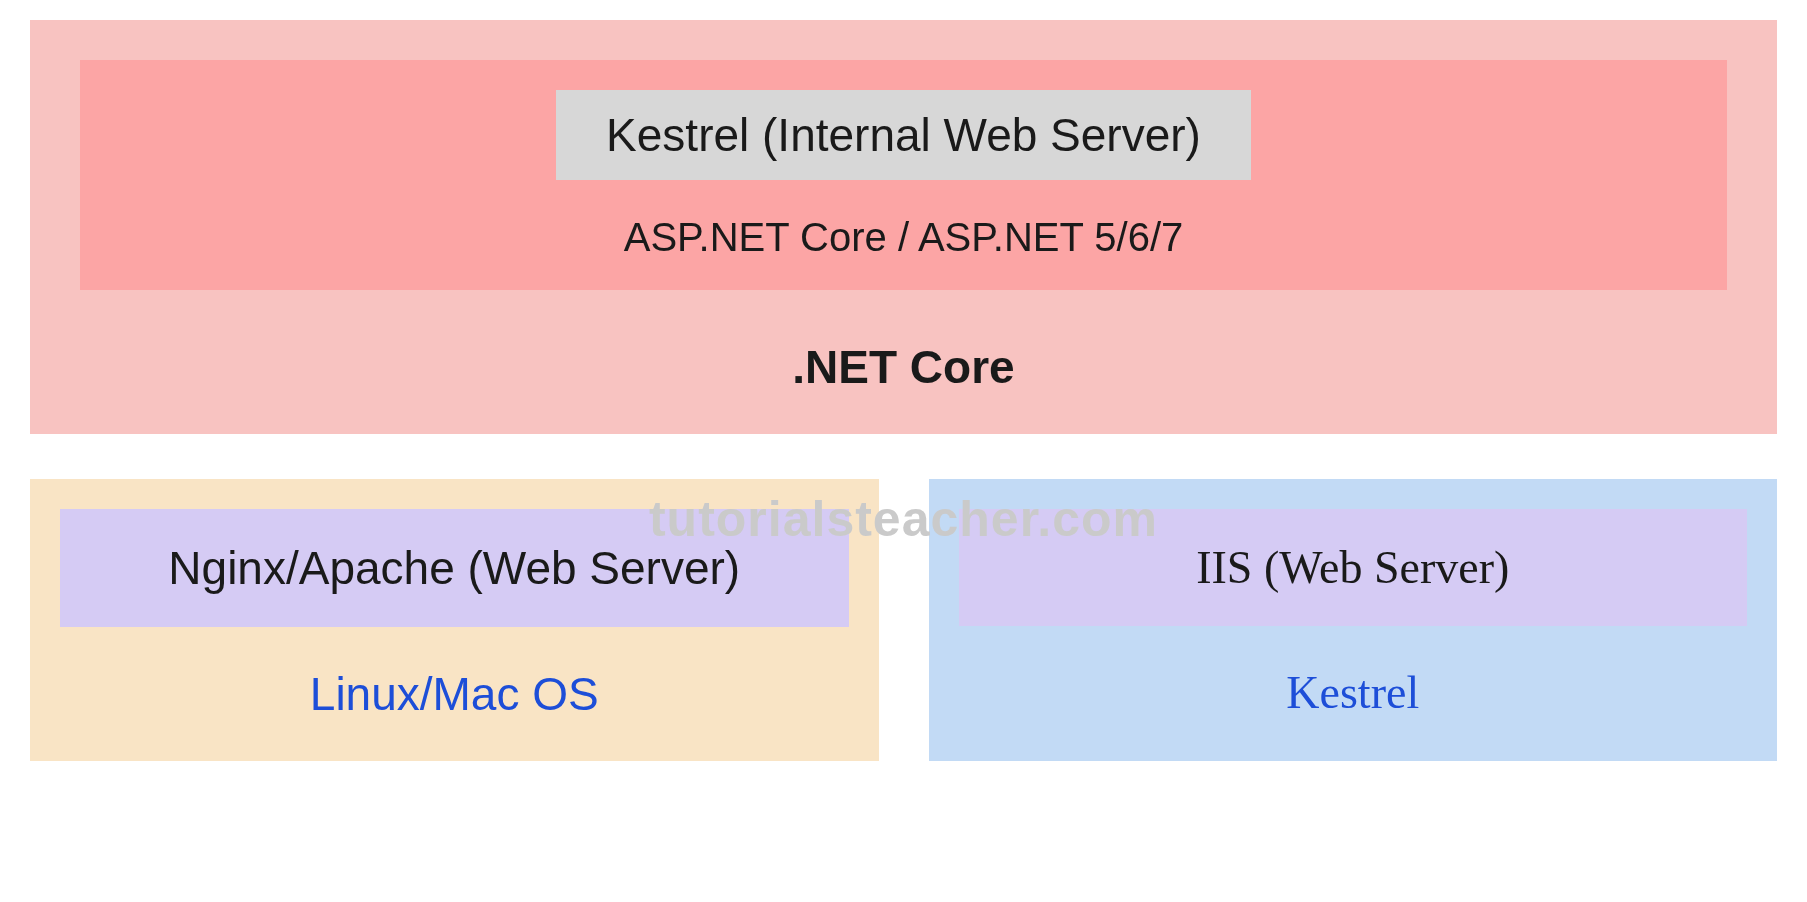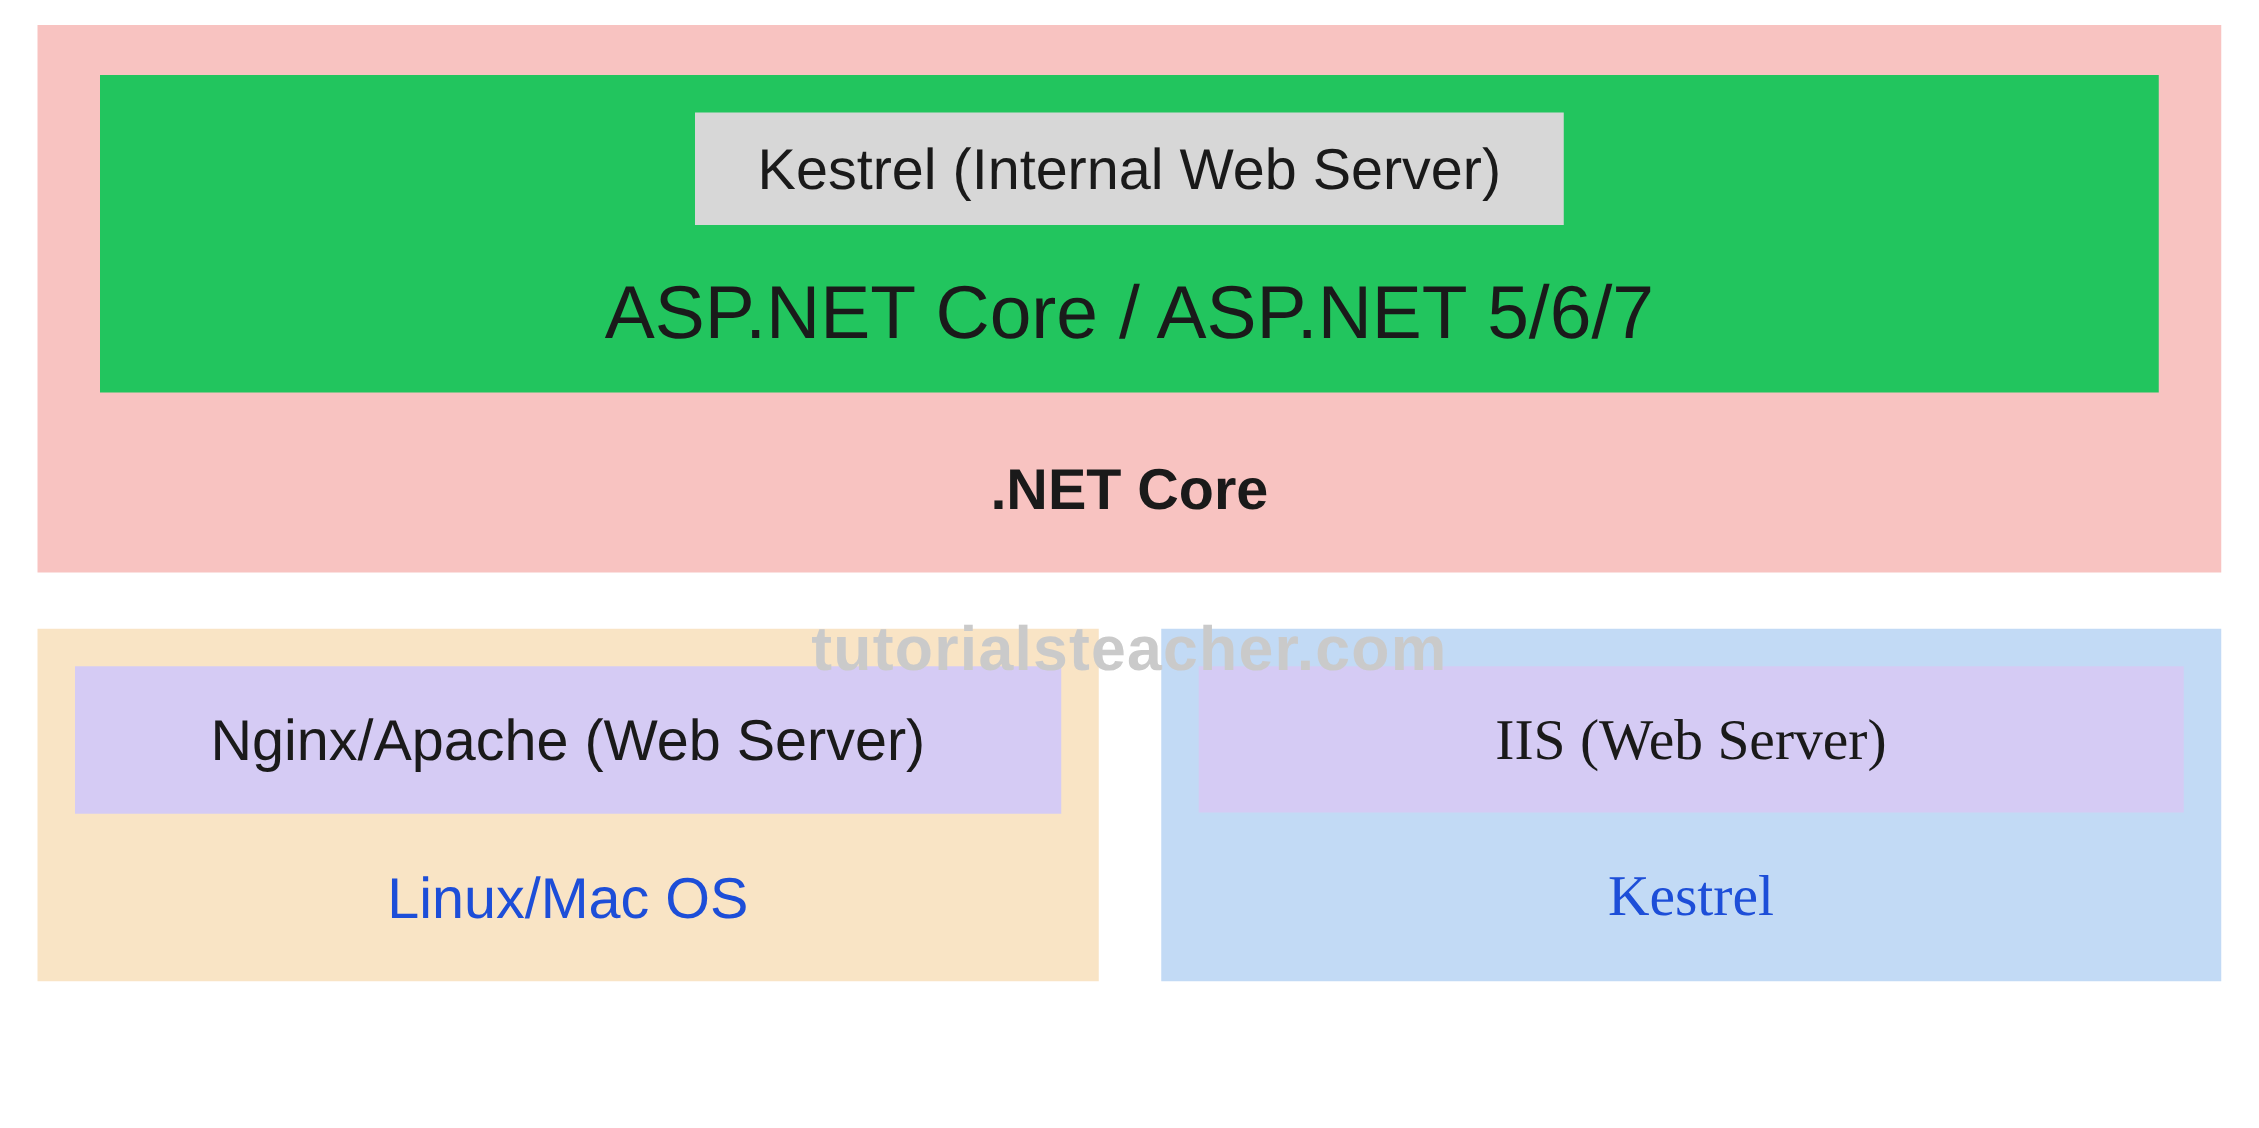--- a/index.html
+++ b/index.html
@@ -15,35 +15,35 @@
       position: relative;
       padding: 20px 30px;
     }
     .top-container {
       background: #f8c3c1;
       width: 100%;
       padding: 40px 50px 40px 50px;
       text-align: center;
     }
     .middle-container {
-      background: #22c55e;
+      background: #fca5a5;
       padding: 30px 50px 30px 50px;
       margin-bottom: 50px;
       text-align: center;
     }
     .kestrel-box {
       background: #d7d7d7;
       display: inline-block;
       padding: 18px 50px;
       margin-bottom: 35px;
       font-size: 46px;
       color: #1a1a1a;
     }
     .aspnet-label {
-      font-size: 60px;
+      font-size: 40px;
       color: #1a1a1a;
     }
     .netcore-label {
       font-size: 46px;
       color: #1a1a1a;
       font-weight: bold;
     }
     .watermark {
       position: absolute;
       left: 50%;

